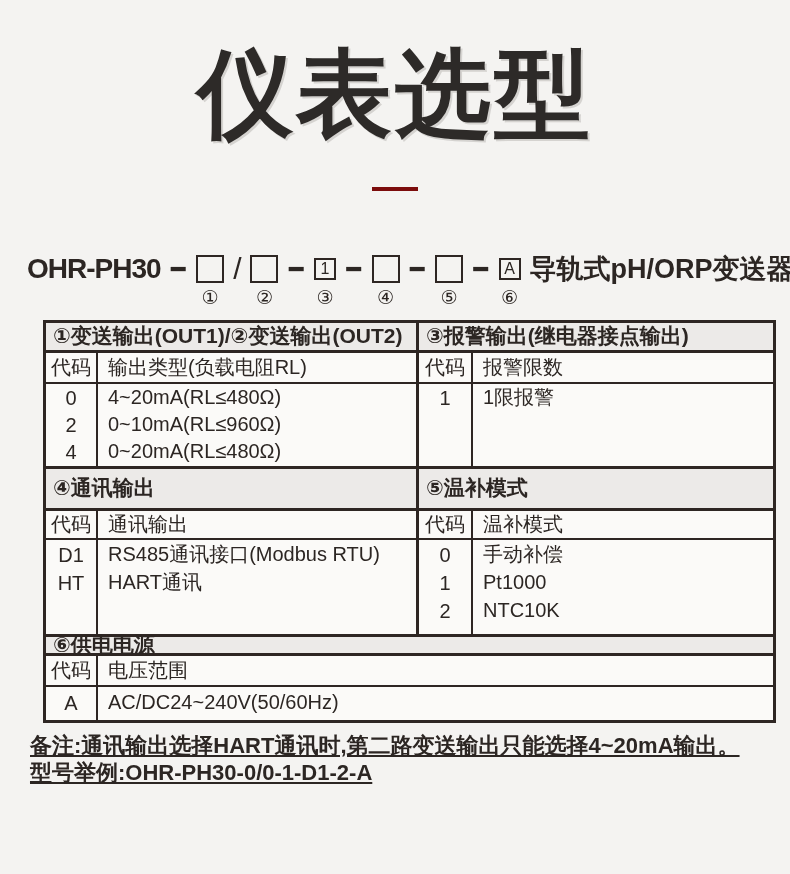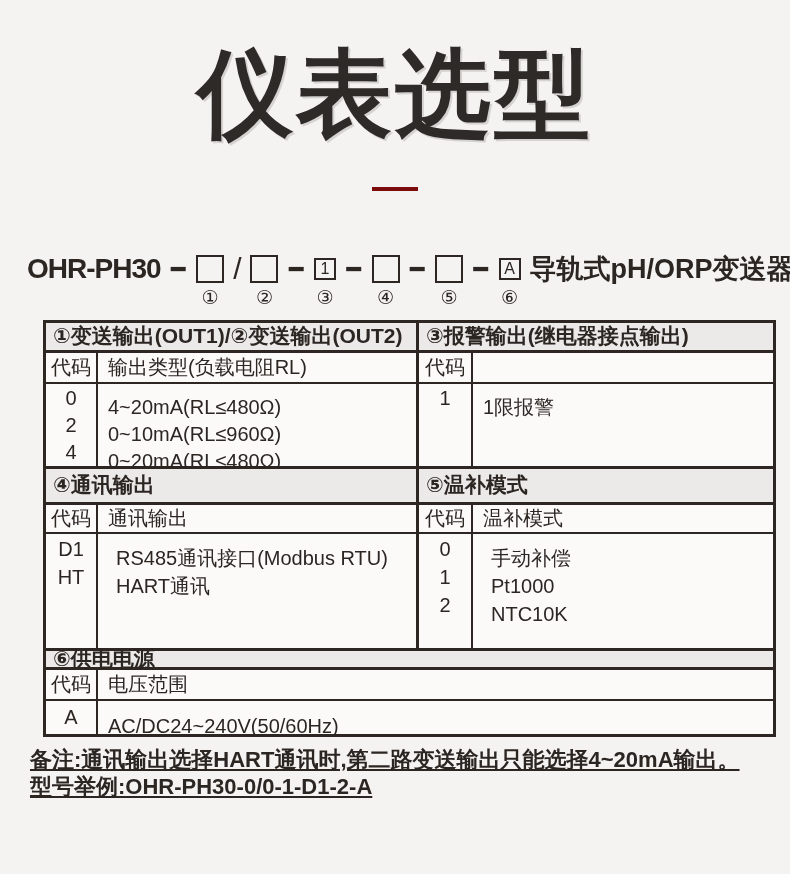--- a/index.html
+++ b/index.html
@@ -81,44 +81,44 @@
   .sec-header{
     background:var(--hdrbg);
     border-bottom:3px solid var(--bd);
     font-weight:700;
     font-size:21px;
     padding-left:7px;
     display:flex;align-items:center;
     letter-spacing:0;
   }
   .b1 .sec-header{height:30px;}
-  .b2 .sec-header{height:36px;text-align:right;}
+  .b2 .sec-header{height:42px;text-align:right;}
   .b3 .sec-header{height:19px;}
   .subheader{display:flex;border-bottom:2px solid var(--bd);}
   .b1 .subheader{height:31px;}
   .b2 .subheader{height:29px;}
   .b3 .subheader{height:31px;}
   .code-cell{
     width:52px;border-right:2px solid var(--bd);
     display:flex;align-items:center;justify-content:center;
     flex-shrink:0;
   }
   .half.right .code-cell{width:54px;}
   .val-cell{flex:1;padding-left:10px;display:flex;align-items:center;}
   .data-area{display:flex;}
   .b1 .data-area{height:82px;}
-  .b2 .data-area{height:114px;gap:8px;}
+  .b2 .data-area{height:94px;}
   .b3 .data-area{height:33px;}
   .code-col{
     width:52px;border-right:2px solid var(--bd);
     display:flex;flex-direction:column;align-items:center;
     padding-top:1px;flex-shrink:0;
   }
   .half.right .code-col{width:54px;}
-  .val-col{flex:1;display:flex;flex-direction:column;padding-left:10px;padding-top:10px;}
+  .val-col{flex:1;display:flex;flex-direction:column;padding-left:10px;padding-top:0;}
   .b1 .code-col span,.b1 .val-col span{height:27px;line-height:27px;display:block;}
   .b2 .code-col span,.b2 .val-col span{height:28px;line-height:28px;display:block;}
   .b3 .code-col span,.b3 .val-col span{height:31px;line-height:31px;display:block;}
   
   .notes{margin:9px 0 0 30px;font-size:22px;font-weight:700;letter-spacing:0;text-decoration:underline;}
   .notes div{line-height:27px;}
 </style>
 </head>
 <body>
 
@@ -179,20 +179,21 @@
           <span>4~20mA(RL≤480Ω)</span>
           <span>0~10mA(RL≤960Ω)</span>
           <span>0~20mA(RL≤480Ω)</span>
         </div>
       </div>
     </div>
     <div class="half right">
       <div class="sec-header">③报警输出(继电器接点输出)</div>
       <div class="subheader">
         <span class="code-cell">代码</span>
+        <span class="val-cell">报警限数</span>
       </div>
       <div class="data-area">
         <div class="code-col">
           <span>1</span>
         </div>
         <div class="val-col">
           <span>1限报警</span>
         </div>
       </div>
     </div>

